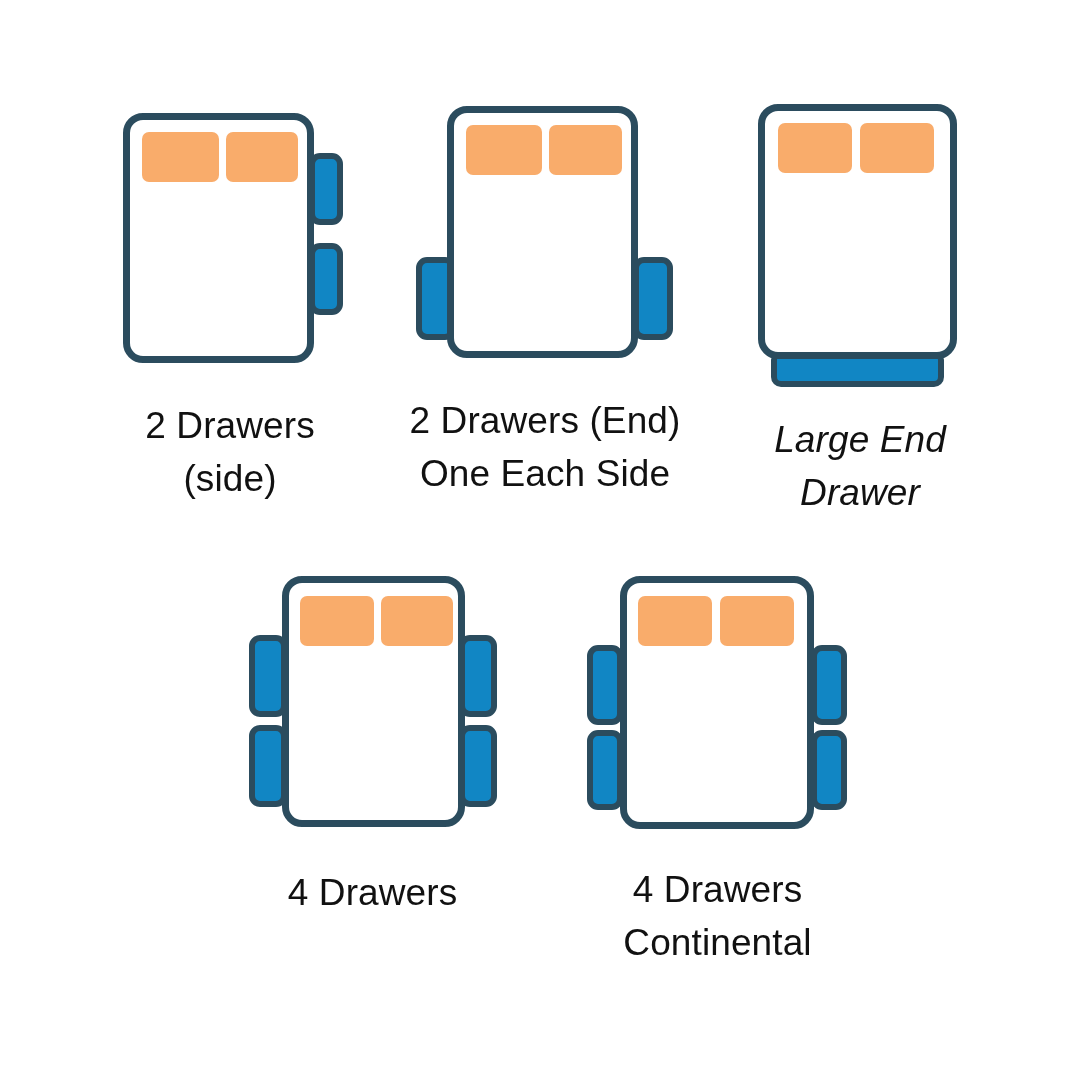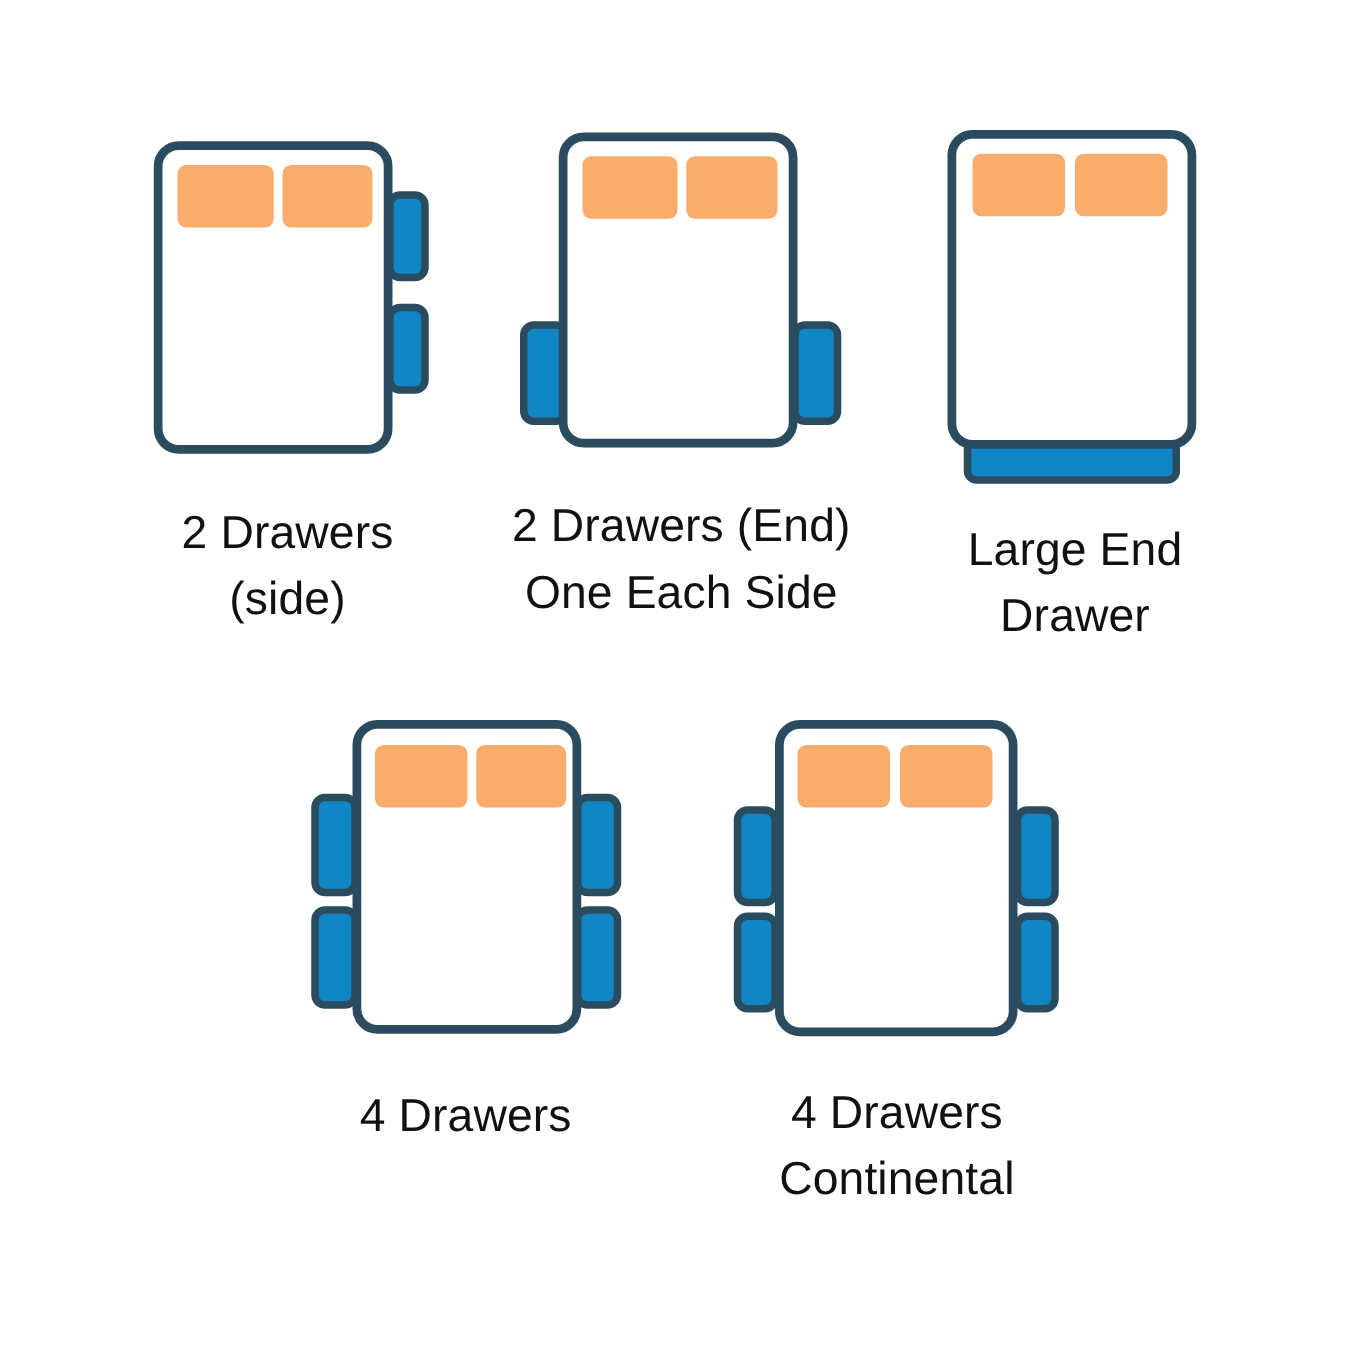--- a/index.html
+++ b/index.html
@@ -104,21 +104,21 @@
   <div class="bed-card" style="left:750px; top:80px; width:220px; height:430px;">
     <div class="bed-figure" style="width:220px; height:300px;">
 
       <div class="drawer wide" style="left:21px; top:258px; width:173px; height:37px;"></div>
 
       <div class="mattress" style="left:8px; top:12px; width:199px; height:255px;"></div>
 
       <div class="pillow" style="left:28px; top:31px; width:74px; height:50px;"></div>
       <div class="pillow" style="left:110px; top:31px; width:74px; height:50px;"></div>
     </div>
-    <div class="bed-caption" style="top:322px; width:290px;">Large End
+    <div class="bed-caption" style="top:322px; width:290px;font-style:italic;">Large End
 Drawer</div>
   </div>
 
   <div class="bed-card" style="left:240px; top:550px; width:265px; height:420px;">
     <div class="bed-figure" style="width:265px; height:280px;">
 
       <div class="drawer" style="left:9px; top:73px; width:38px; height:82px;"></div>
       <div class="drawer" style="left:9px; top:163px; width:38px; height:82px;"></div>
       <div class="drawer" style="left:219px; top:73px; width:38px; height:82px;"></div>
       <div class="drawer" style="left:219px; top:163px; width:38px; height:82px;"></div>

